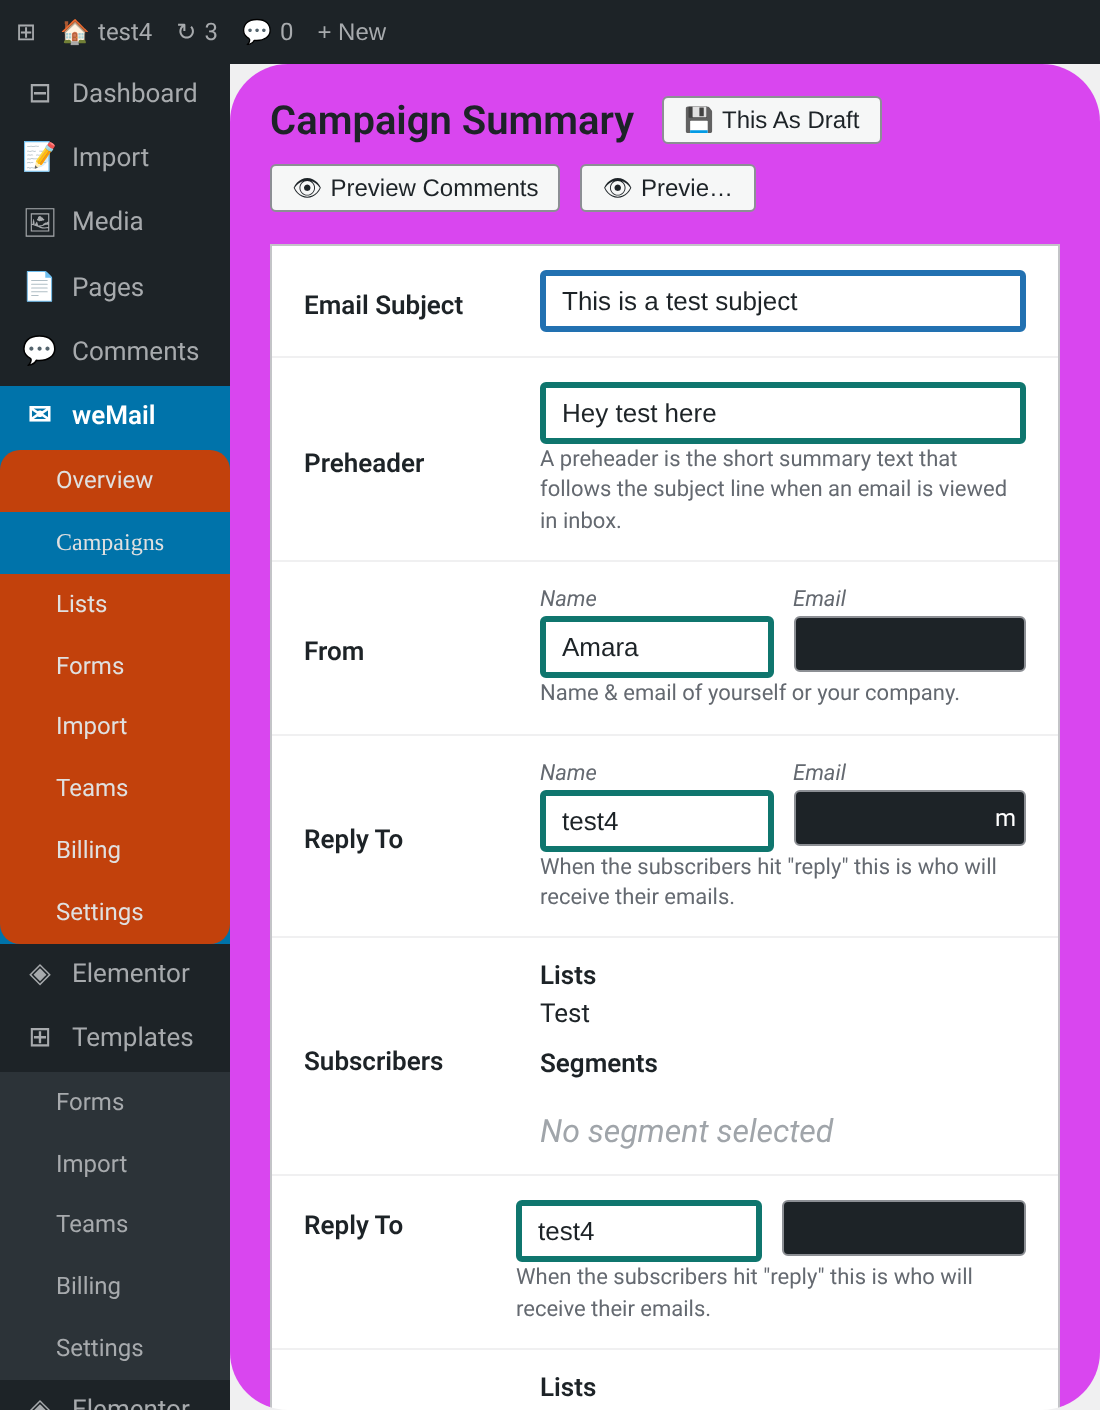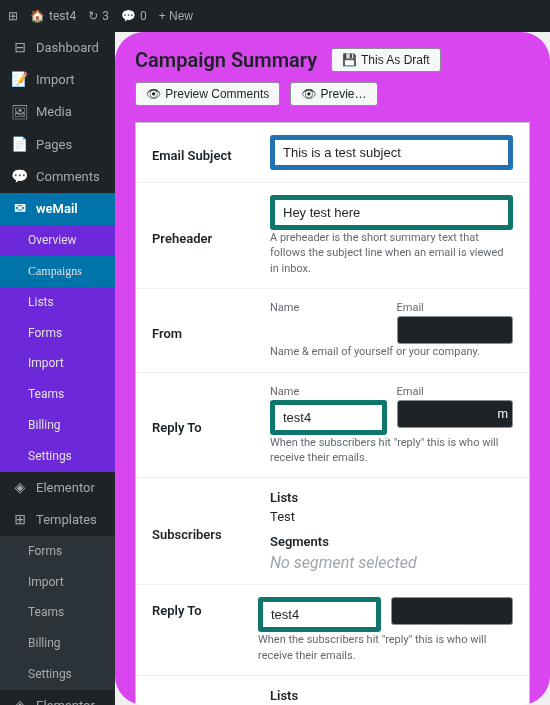--- a/index.html
+++ b/index.html
@@ -33,21 +33,21 @@
     }
     .sidebar-item.active { background: #0073aa; color: #fff; font-family: Liberation Serif, serif; }
     .sidebar-item .icon { width: 16px; height: 16px; display: flex; align-items: center; justify-content: center; flex-shrink: 0; font-size: 14px; }
 
     .sidebar-submenu { background: #2c3338; }
     .sidebar-submenu .sidebar-item { padding-left: 28px; font-size: 12px; }
 
     .wemail-section { background: #0073aa; }
     .wemail-section .sidebar-item { color: #fff; }
     .wemail-section .sidebar-item.section-title { font-weight: 600; font-size: 13px; }
-    .wemail-submenu { background: #6d28d9; }
+    .wemail-submenu { background: #c2410c; border-radius: 10px; }
     .wemail-submenu .sidebar-item { padding-left: 28px; font-size: 12px; color: #e0e0e0; }
 
     
     .main {
       margin-left: 115px; margin-top: 32px; flex: 1;
       background: #d946ef; overflow-y: auto; height: calc(705px - 32px);
       width: calc(550px - 115px);
       border-radius: 29px;
     }
 
@@ -79,35 +79,35 @@
     .form-row:last-child { border-bottom: none; }
 
     .form-label {
       width: 90px; flex-shrink: 0; font-weight: 600; color: #1d2327;
       font-size: 13px; padding-top: 6px;
     }
 
     .form-content { flex: 1; }
 
     .form-input {
-      width: 100%; padding: 5px 8px; border: 5px solid #0f766e;
+      width: 100%; padding: 5px 8px; border: 3px solid #0f766e;
       border-radius: 3px; font-size: 13px; color: #1d2327;
       background: #fff;
     }
 
     .form-hint { font-size: 11px; color: #646970; margin-top: 0; line-height: 1.4; }
 
     .two-col { display: flex; gap: 10px; }
     .two-col .col { flex: 1; }
-    .col-label { font-size: 11px; color: #646970; margin-bottom: 2px; }
+    .col-label { font-size: 11px; color: #646970; margin-bottom: 2px; font-style: italic; }
 
     .lists-section { }
     .lists-title { font-weight: 600; font-size: 13px; color: #1d2327; margin-bottom: 4px; }
     .lists-value { color: #1d2327; font-size: 13px; }
-    .segments-title { font-weight: 600; font-size: 13px; color: #1d2327; margin-top: 10px; margin-bottom: 4px; }
+    .segments-title { font-weight: 600; font-size: 13px; color: #1d2327; margin-top: 10px; margin-bottom: 16px; }
     .no-segment { color: #a0a5aa; font-size: 16px; font-style: italic; }
 
     .bullet-list { list-style: disc; padding-left: 18px; }
     .bullet-list li { font-size: 13px; color: #1d2327; }
 
     
     .email-redacted {
       background: #1d2327; width: 100%; height: 28px; border-radius: 3px;
       border: 1px solid #8c8f94;
     }
@@ -267,20 +267,21 @@
           <div class="form-hint">A preheader is the short summary text that follows the subject line when an email is viewed in inbox.</div>
         </div>
       </div>
 
       <div class="form-row">
         <div class="form-label">From</div>
         <div class="form-content">
           <div class="two-col">
             <div class="col">
               <div class="col-label">Name</div>
+              <input type="text" class="form-input" value="Amara" style="">
             </div>
             <div class="col">
               <div class="col-label">Email</div>
               <div class="email-redacted"></div>
             </div>
           </div>
           <div class="form-hint">Name &amp; email of yourself or your company.</div>
         </div>
       </div>
 

